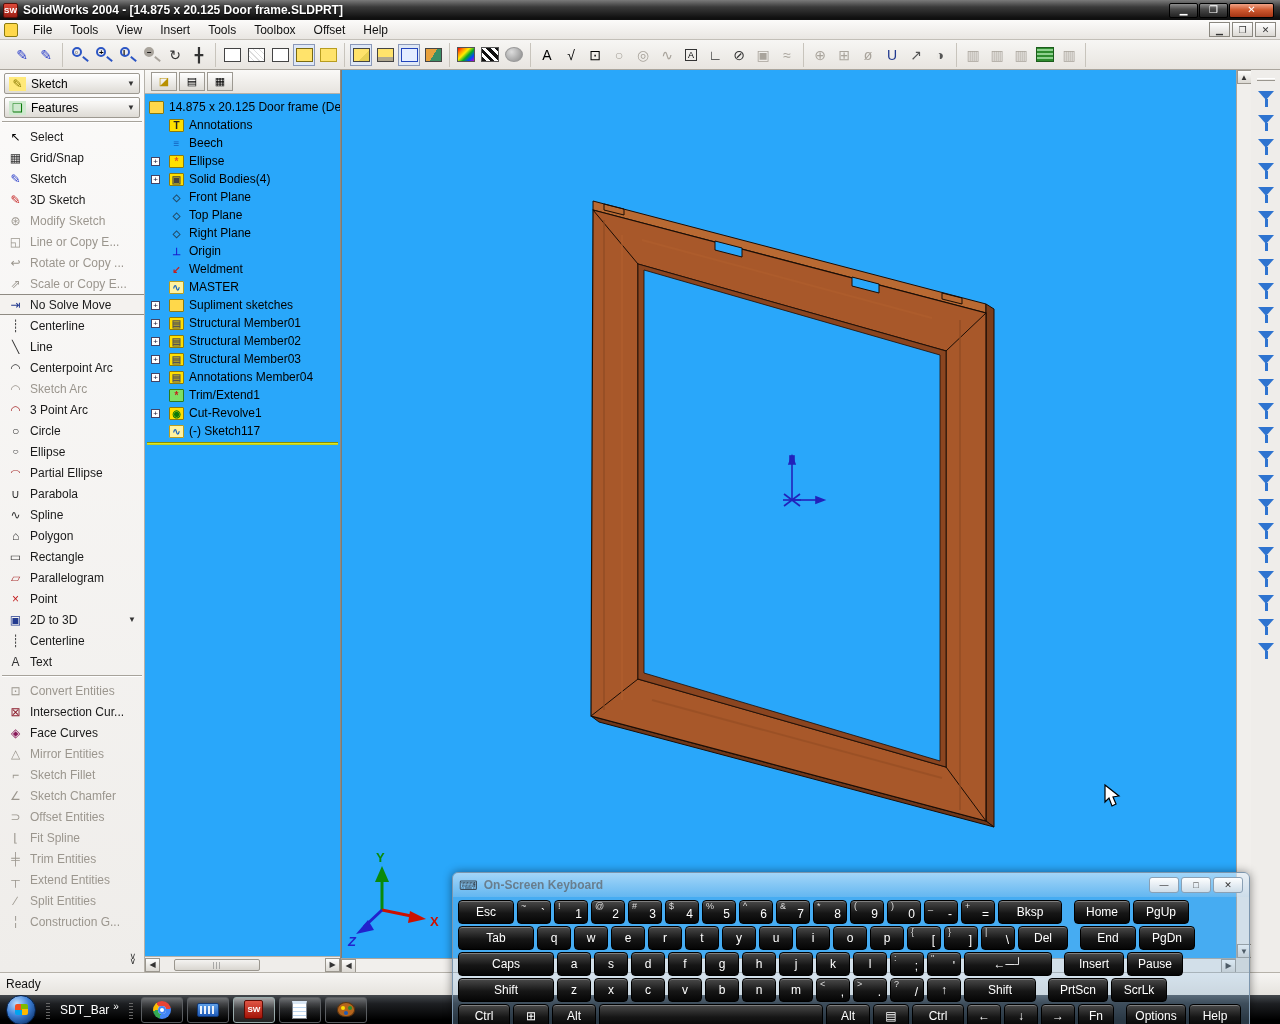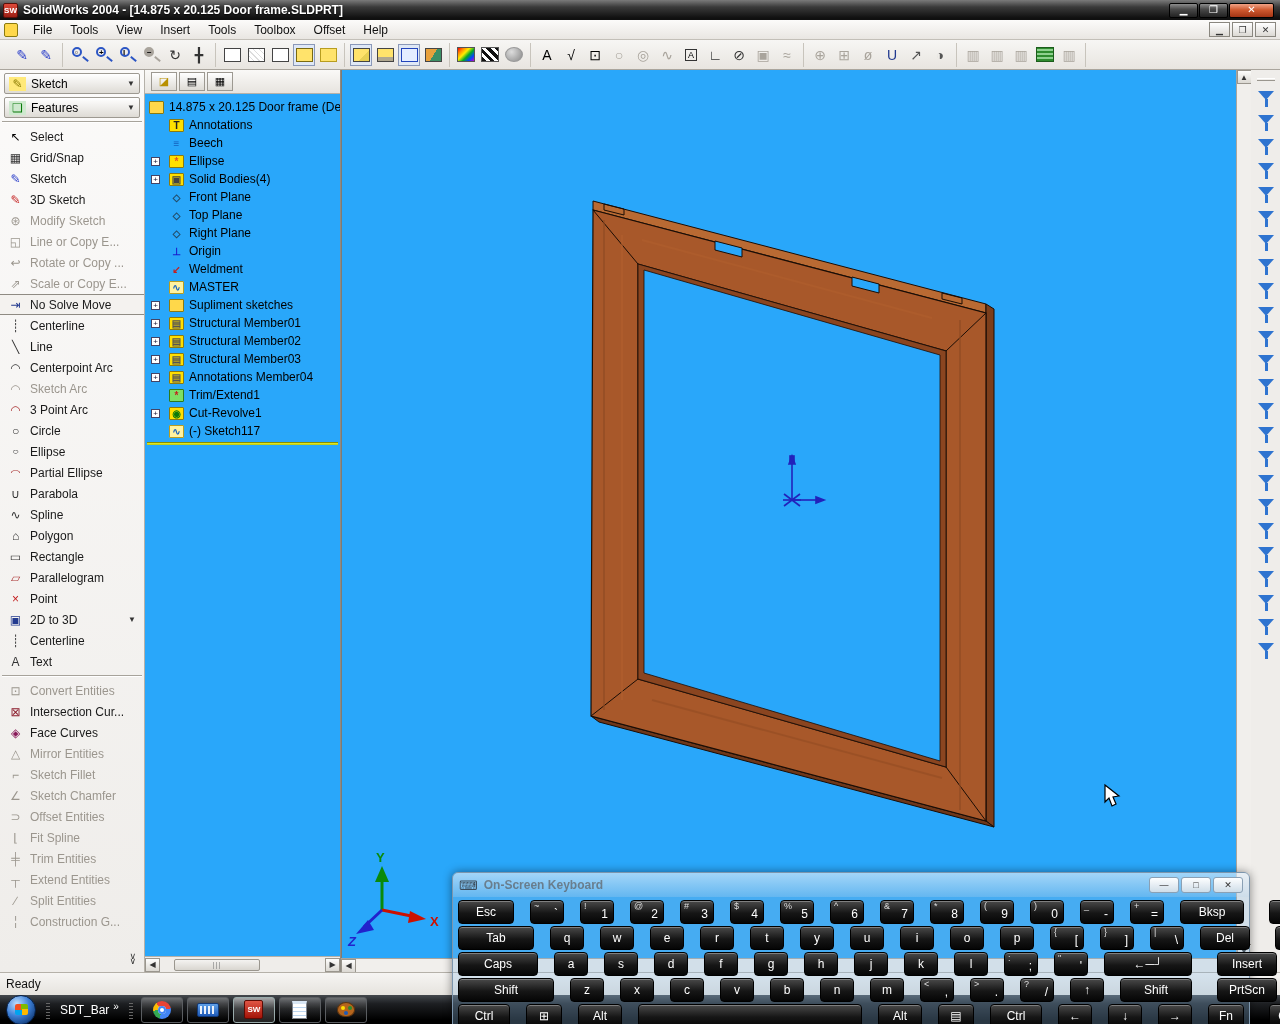--- a/index.html
+++ b/index.html
@@ -156,21 +156,21 @@
     border:1px solid #7d96ad;border-radius:6px 6px 0 0;
     background:rgba(140,185,225,.30);box-shadow:0 0 10px rgba(0,0,0,.45);}
   .osk-title{height:24px;border-radius:5px 5px 0 0;display:flex;align-items:center;padding:0 6px;
     background:linear-gradient(rgba(255,255,255,.5),rgba(190,215,235,.25));color:#53433a;}
   .osk-title .kico{font-size:13px;margin-right:6px;color:#3a4a58;}
   .osk-title .t{opacity:.55;font-weight:bold;}
   .osk-caps{margin-left:auto;display:flex;gap:2px;}
   .ocap{width:30px;height:16px;border:1px solid #8aa0b4;border-radius:3px;color:#333;font-size:9px;
     background:linear-gradient(#fdfeff,#cfdde8);display:flex;align-items:center;justify-content:center;}
   .osk-rows{padding:3px 5px;}
-  .krow{display:flex;gap:16px;margin-bottom:2px;}
+  .krow{display:flex;gap:3px;margin-bottom:2px;}
   .key{height:24px;position:relative;border:1px solid #000;border-radius:4px;color:#fff;
     background:linear-gradient(#4a4a4a,#161616 55%,#050505);
     box-shadow:inset 0 1px 0 rgba(255,255,255,.3);display:flex;align-items:center;justify-content:center;
     font-size:12px;flex:none;}
   .key .sh{position:absolute;left:3px;top:0px;font-size:9px;color:#ddd;}
   .key .mn{position:absolute;right:5px;bottom:2px;font-size:12px;}
   .key.gap{margin-left:9px;}
 
   
   text{font-family:"Liberation Sans",sans-serif;}
@@ -964,21 +964,21 @@
           </div>
           <div class="key" style="width: 34px;">
             <span class="sh">|</span>
             <span class="mn">\</span>
           </div>
           <div class="key" style="width: 50px;">Del</div>
           <div class="key gap" style="width: 56px;">End</div>
           <div class="key" style="width: 56px;">PgDn</div>
         </div>
         <div class="krow">
-          <div class="key" style="width: 80px; text-align: right;">Caps</div>
+          <div class="key" style="width: 96px; text-align: right;">Caps</div>
           <div class="key" style="width: 34px;">a</div>
           <div class="key" style="width: 34px;">s</div>
           <div class="key" style="width: 34px;">d</div>
           <div class="key" style="width: 34px;">f</div>
           <div class="key" style="width: 34px;">g</div>
           <div class="key" style="width: 34px;">h</div>
           <div class="key" style="width: 34px;">j</div>
           <div class="key" style="width: 34px;">k</div>
           <div class="key" style="width: 34px;">l</div>
           <div class="key" style="width: 34px;">

